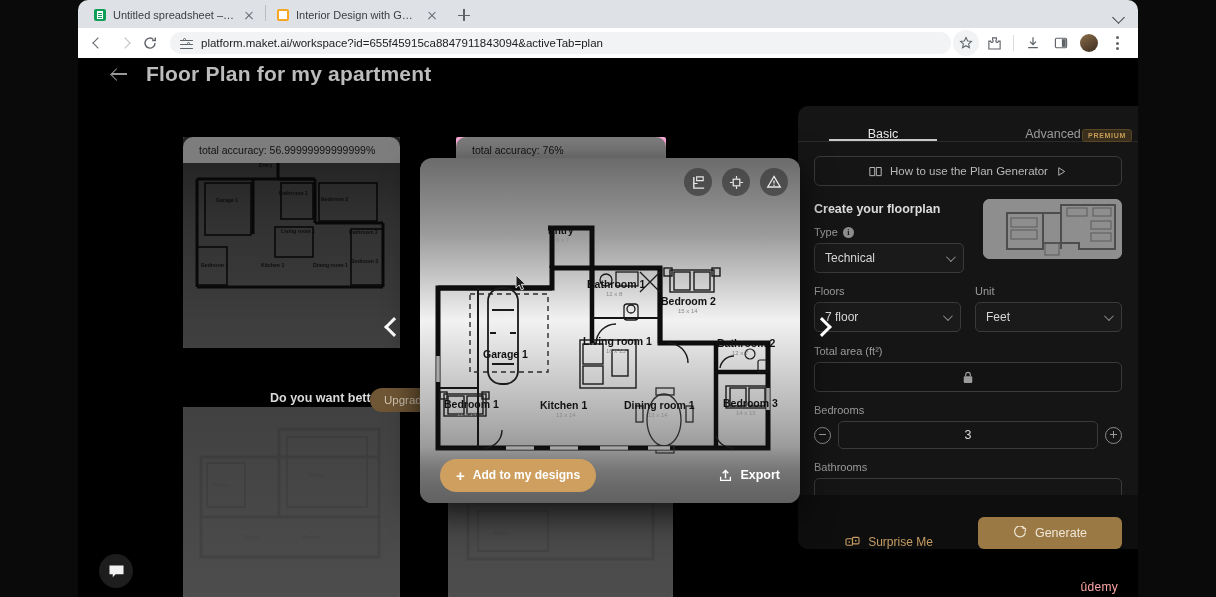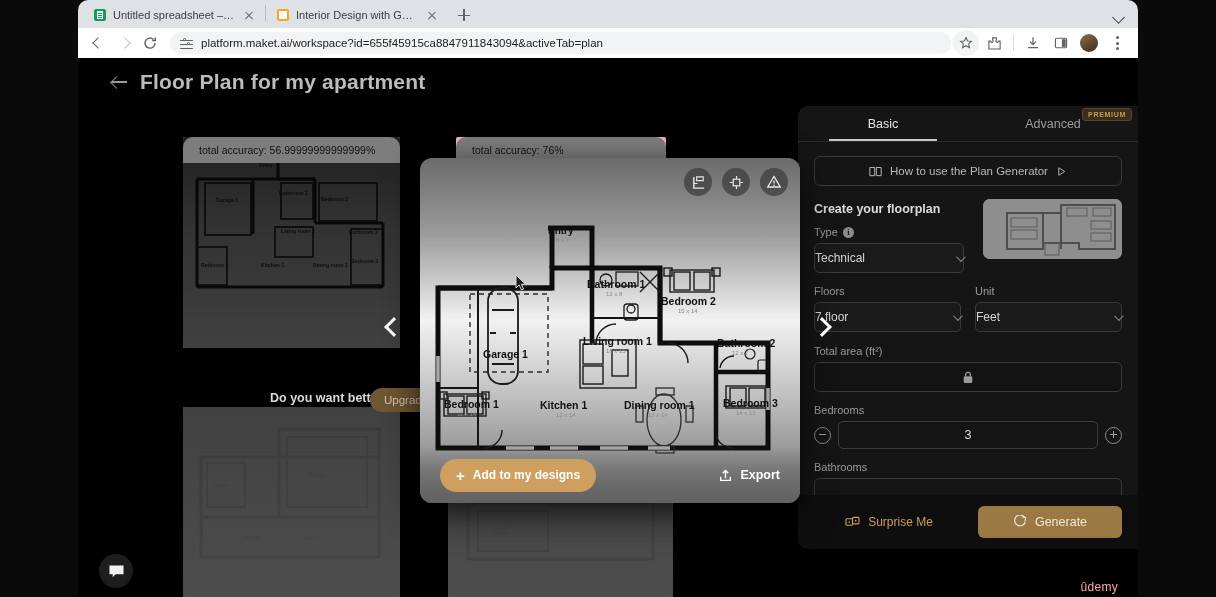--- a/index.html
+++ b/index.html
@@ -143,22 +143,22 @@
   .kebab i:nth-child(3) { top: 17px; }
 
   
   .page {
     position: absolute; left: 78px; top: 58px;
     width: 1060px; height: 539px; background: #000;
     overflow: hidden;
   }
 
   .page-head {
-    position: absolute; left: 30px; top: 12px;
-    display: flex; align-items: center; gap: 10px;
+    position: absolute; left: 30px; top: 4px;
+    display: flex; align-items: center; gap: 16px;
   }
   .back-arrow {
     width: 22px; height: 22px; position: relative; cursor: pointer;
   }
   .back-arrow::before {
     content: ""; position: absolute; left: 4px; top: 10px;
     width: 15px; height: 1.5px; background: #9a9a9a;
   }
   .back-arrow::after {
     content: ""; position: absolute; left: 4px; top: 6.5px;
@@ -265,20 +265,21 @@
 
   
   .rpanel {
     position: absolute; right: 0; top: 48px;
     width: 340px; height: 443px;
     background: #151515; border-radius: 10px 0 0 10px;
   }
   .tabs-row {
     display: flex; height: 36px; border-bottom: 1px solid #2a2a2a;
     position: relative;
+    align-items: flex-end;
   }
   .rtab {
     flex: 1; display: flex; align-items: center; justify-content: center;
     font-size: 12.5px; color: #9b9b9b; cursor: pointer; position: relative;
   }
   .rtab.active { color: #e7e7e7; }
   .rtab.active::after {
     content: ""; position: absolute; left: 18%; right: 18%; bottom: 0;
     height: 2px; background: #c8c8c8;
   }
@@ -304,21 +305,21 @@
   }
   .info-dot {
     width: 11px; height: 11px; border-radius: 50%; background: #8c8c8c;
     color: #151515; font-size: 8px; font-weight: bold;
     display: flex; align-items: center; justify-content: center;
     font-family: "Liberation Serif", serif;
   }
   .select {
     height: 30px; border: 1px solid #3a3a3a; border-radius: 5px;
     background: #1a1a1a; color: #d6d6d6; font-size: 12px;
-    display: flex; align-items: center; padding: 0 0;
+    display: flex; align-items: center; padding: 0 10px;
     justify-content: space-between; cursor: pointer;
   }
   .caret {
     width: 7px; height: 7px; border-right: 1.2px solid #8c8c8c;
     border-bottom: 1.2px solid #8c8c8c; transform: rotate(45deg) translateY(-2px);
   }
   .plan-thumb {
     position: absolute; right: 16px; top: 93px;
     width: 139px; height: 60px; border-radius: 7px;
     background: #8e8e8e; overflow: hidden; cursor: pointer;
@@ -360,21 +361,21 @@
   }
   .toggle i {
     position: absolute; top: 1px; left: 1px; width: 11px; height: 11px;
     border-radius: 50%; background: #7e8694;
   }
   .toggle.on { background: #7a6038; }
   .toggle.on i { left: 15px; background: #d4ae73; }
   .opt-label { font-size: 12px; color: #c6c6c6; }
   .panel-footer {
     position: absolute; left: 0; right: 0; bottom: 0; height: 54px;
-    background: #0e0e0e; display: flex; align-items: center;
+    background: #0e0e0e; display: flex; align-items: flex-end;
     padding: 0 16px; gap: 14px; border-radius: 0 0 0 10px;
   }
   .surprise {
     flex: 0 0 150px; display: flex; align-items: center; justify-content: center;
     gap: 8px; color: #c79d63; font-size: 12px; cursor: pointer;
   }
   .generate {
     flex: 1; height: 32px; border-radius: 6px; background: #9b7944;
     color: #f0e7d8; font-size: 12.5px; border: none; cursor: pointer;
     display: flex; align-items: center; justify-content: center; gap: 8px;

